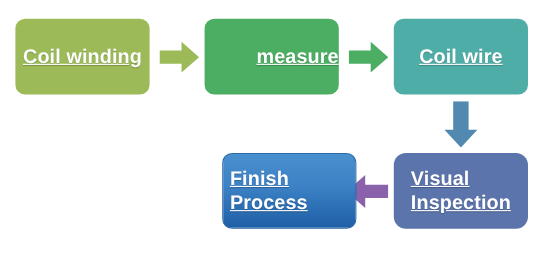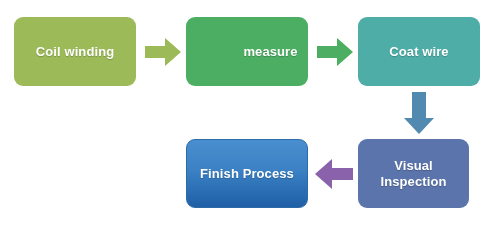--- a/index.html
+++ b/index.html
@@ -13,42 +13,42 @@
     height: 225px;
     background: #ffffff;
     overflow: hidden;
     font-family: "Liberation Sans", sans-serif;
   }
   .node {
     position: absolute;
     display: flex;
     align-items: center;
     justify-content: center;
-    text-align: center;
     color: #ffffff;
     font-weight: bold;
-    font-size: 13px;
+    font-size: 18px;
     line-height: 1.22;
     border-radius: 9px;
     box-sizing: border-box;
     letter-spacing: 0.1px;
     text-shadow: 0 1px 1px rgba(0,0,0,0.22);
     user-select: none;
+    text-decoration: underline;
   }
   .node-label {
     display: block;
     padding: 0 6px;
     white-space: pre-line;
   }
 
   
   #node-coil-winding   { left: 14px;  top: 17px;  width: 122px; height: 69px; }
   #node-measure        { left: 186px; top: 17px;  width: 122px; height: 69px; padding-left: 47px; }
   #node-coat-wire      { left: 358px; top: 17px;  width: 122px; height: 69px; }
-  #node-visual-inspection { left: 358px; top: 139px; width: 111px; height: 69px; }
+  #node-visual-inspection { left: 358px; top: 139px; width: 122px; height: 69px; border-radius: 11px; }
   #node-finish-process { left: 186px; top: 139px; width: 122px; height: 69px; }
 
   
   .arrow {
     position: absolute;
     display: block;
   }
   #arrow-coil-to-measure  { left: 145px; top: 37px; width: 36px; height: 30px; }
   #arrow-measure-to-coat  { left: 317px; top: 37px; width: 36px; height: 30px; }
   #arrow-coat-to-visual   { left: 404px; top: 92px; width: 30px; height: 42px; }
@@ -69,33 +69,33 @@
 
   <div class="node" id="node-measure" style="background:#4cae63;">
     <span class="node-label">measure</span>
   </div>
 
   <svg class="arrow" id="arrow-measure-to-coat" viewBox="0 0 36 30" preserveAspectRatio="none">
     <polygon points="0,9 20,9 20,1 36,15 20,29 20,21 0,21" fill="#4cae63"></polygon>
   </svg>
 
   <div class="node" id="node-coat-wire" style="background:#4fada8;">
-    <span class="node-label">Coat wire</span>
+    <span class="node-label">Coil wire</span>
   </div>
 
   <svg class="arrow" id="arrow-coat-to-visual" viewBox="0 0 30 42" preserveAspectRatio="none">
     <polygon points="8,0 22,0 22,26 30,26 15,42 0,26 8,26" fill="#5289b0"></polygon>
   </svg>
 
   <div class="node" id="node-visual-inspection" style="background:#5b74ab;">
     <span class="node-label">Visual
 Inspection</span>
   </div>
 
   <svg class="arrow" id="arrow-visual-to-finish" viewBox="0 0 38 32" preserveAspectRatio="none">
     <polygon points="38,10 17,10 17,1 0,16 17,31 17,22 38,22" fill="#8a62ab"></polygon>
   </svg>
 
-  <div class="node" id="node-finish-process" style="background:linear-gradient(180deg,#4a90cf 0%,#3b81c4 45%,#1f5fa6 100%);border:1px solid #2c6aa8;">
+  <div class="node" id="node-finish-process" style="background:linear-gradient(180deg,#4a90cf 0%,#3b81c4 45%,#1f5fa6 100%);border:1px solid #2c6aa8;margin-left:16px;">
     <span class="node-label">Finish Process</span>
   </div>
 
 </div>
 
 </body></html>

